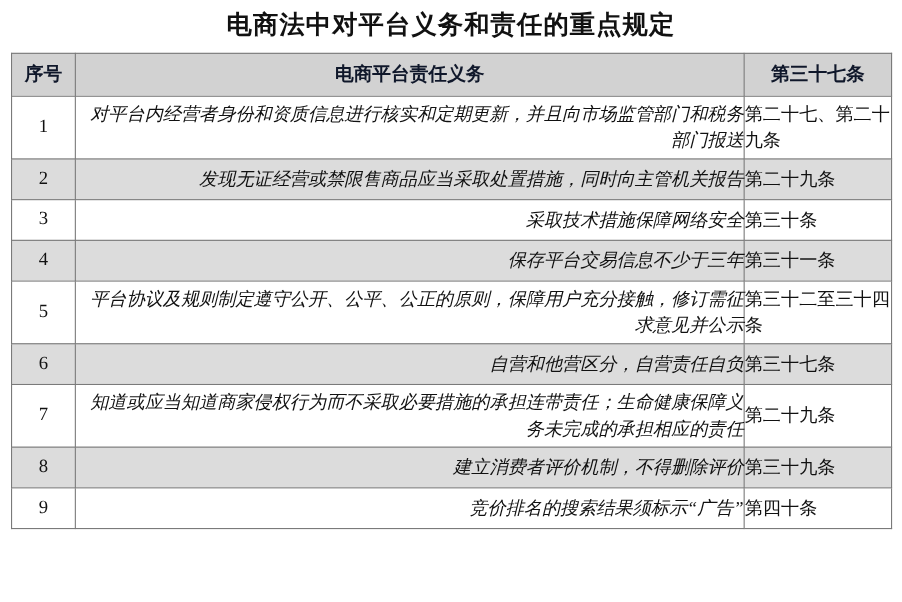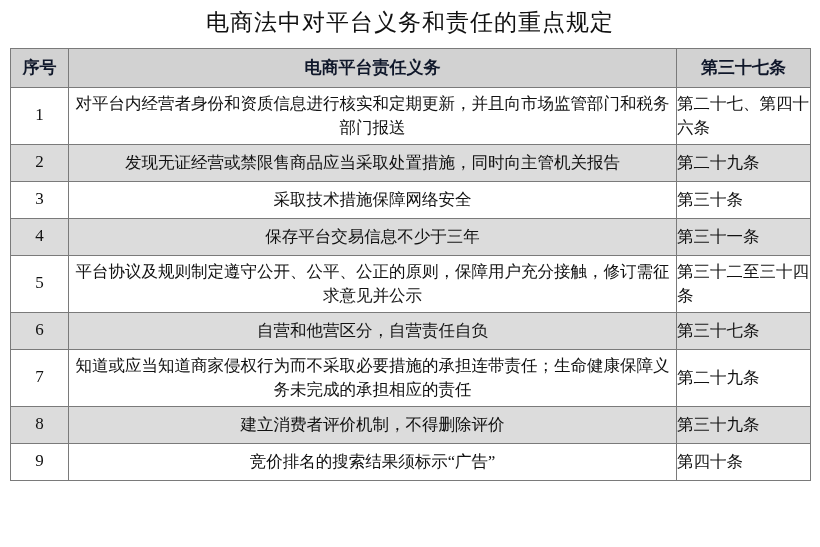--- a/index.html
+++ b/index.html
@@ -18,21 +18,21 @@
     width: 820px;
     height: 547px;
     box-sizing: border-box;
     padding: 0 10px;
     position: relative;
   }
   .doc-title {
     text-align: center;
     font-family: "Liberation Serif", serif;
     font-size: 23px;
-    font-weight: normal;
+    font-weight: bold;
     letter-spacing: 1px;
     color: #111111;
     padding: 9px 0 11px 0;
     line-height: 1.2;
   }
   table.reg-table {
     border-collapse: collapse;
     width: 800px;
     table-layout: fixed;
     border: 1px solid #6f6f6f;
@@ -60,21 +60,22 @@
     font-size: 16.5px;
     color: #111111;
     line-height: 1.45;
   }
   td.cell-no {
     text-align: center;
     font-size: 17px;
   }
   td.cell-duty {
     padding: 7px 8px 7px 10px;
-    text-align: center;
+    text-align: right;
+    font-style: italic;
   }
   td.cell-law {
     padding: 7px 8px 7px 10px;
     text-align: left;
   }
   tr.shaded td {
     background: #dcdcdc;
   }
   tr.plain td {
     background: #ffffff;
@@ -99,21 +100,21 @@
       <tr>
         <th>序号</th>
         <th>电商平台责任义务</th>
         <th>第三十七条</th>
       </tr>
     </thead>
     <tbody>
       <tr class="plain row-2line">
         <td class="cell-no">1</td>
         <td class="cell-duty">对平台内经营者身份和资质信息进行核实和定期更新，并且向市场监管部门和税务部门报送</td>
-        <td class="cell-law">第二十七、第四十六条</td>
+        <td class="cell-law">第二十七、第二十九条</td>
       </tr>
       <tr class="shaded row-1line">
         <td class="cell-no">2</td>
         <td class="cell-duty">发现无证经营或禁限售商品应当采取处置措施，同时向主管机关报告</td>
         <td class="cell-law">第二十九条</td>
       </tr>
       <tr class="plain row-1line">
         <td class="cell-no">3</td>
         <td class="cell-duty">采取技术措施保障网络安全</td>
         <td class="cell-law">第三十条</td>

